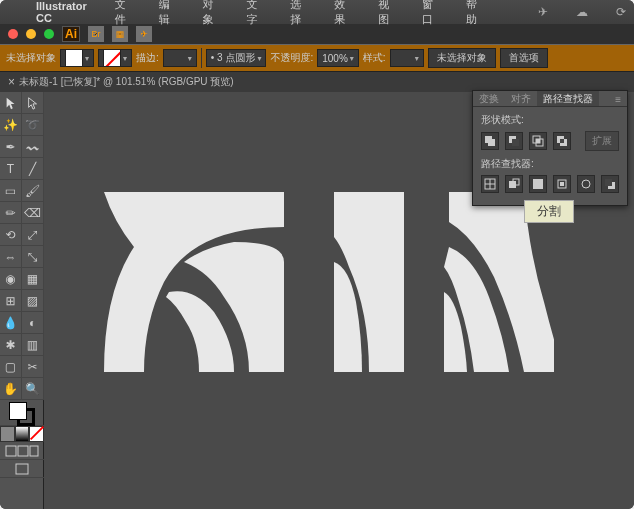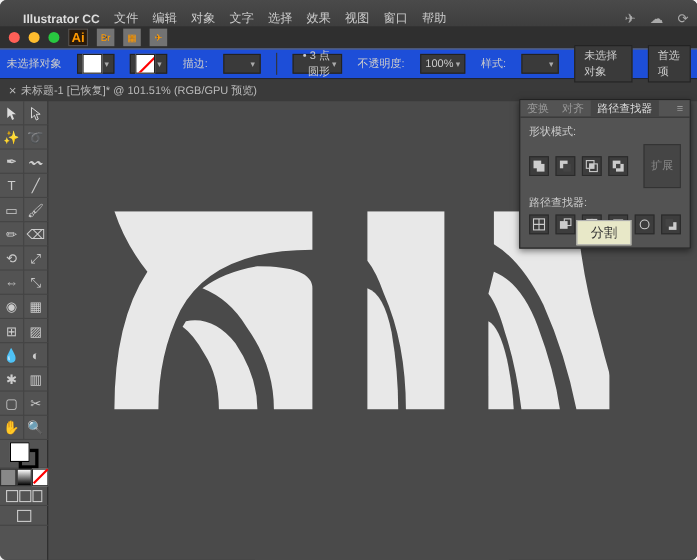--- a/index.html
+++ b/index.html
@@ -1,30 +1,30 @@
 <!DOCTYPE html>
 <html><head>
 <meta charset="utf-8">
 <style>
   * { box-sizing: border-box; margin: 0; padding: 0; font-family: "Helvetica Neue", Arial, sans-serif; }
   body { width: 634px; height: 509px; background: #f0f0f0; overflow: hidden; position: relative; }
   .window { position: absolute; left: 0; top: 0; width: 634px; height: 509px; background: #3a3a3a; border-radius: 6px; overflow: hidden; }
-  .menubar { height: 24px; background: linear-gradient(#4a4a4a,#3e3e3e); display: flex; align-items: flex-end; color: #ccc; font-size: 11px; padding: 0 8px; gap: 13px; }
+  .menubar { height: 24px; background: linear-gradient(#4a4a4a,#3e3e3e); display: flex; align-items: center; color: #ccc; font-size: 11px; padding: 0 8px; gap: 28px; }
   .menubar .apple { font-size: 13px; }
   .menubar .app { font-weight: bold; color: #ddd; }
   .menubar .mitem { cursor: default; }
   .menubar .spacer { flex: 1; }
   .menubar .ricon { font-size: 12px; color: #aaa; }
   .titlebar { height: 20px; background: #2f2f2f; display: flex; align-items: center; padding: 0 8px; gap: 8px; }
   .tl-btn { width: 10px; height: 10px; border-radius: 50%; }
   .tl-red { background: #ff5f57; }
   .tl-yel { background: #febc2e; }
   .tl-grn { background: #28c840; }
   .tl-icon { width: 16px; height: 16px; background: #2a2a2a; border: 7px solid #737373; display:flex;align-items:center;justify-content:center;font-size:9px;color:#f90;}
-  .optsbar { height: 28px; background: #1d4ed8; border-top: 1px solid #666; border-bottom: 1px solid #222; display: flex; align-items: center; color: #ccc; font-size: 10px; padding: 0 6px; gap: 14px; }
+  .optsbar { height: 28px; background: #a16207; border-top: 1px solid #666; border-bottom: 1px solid #222; display: flex; align-items: center; color: #ccc; font-size: 10px; padding: 0 6px; gap: 4px; }
   .optlabel { white-space: nowrap; }
   .swatch { width: 18px; height: 18px; background: #fff; border: 1px solid #222; }
   .noswatch { width: 18px; height: 18px; background: #fff; border: 1px solid #222; position: relative; overflow:hidden;}
   .noswatch::after { content:""; position:absolute; left:-2px; top:8px; width:24px; height:2px; background:red; transform:rotate(-45deg);}
   .drop { display:flex; align-items:center; gap:2px; background:#3a3a3a; border:1px solid #222; padding:1px 4px; height:18px; }
   .drop .v { min-width: 18px; text-align:right; }
   .drop .ar { font-size:8px; color:#aaa; }
   .sep { width:1px; height:20px; background:#333; }
   .btn { background:#3a3a3a; border:1px solid #222; padding:2px 8px; color:#ccc; font-size:10px; }
   .tabstrip { height: 20px; background: #3a3a3a; display:flex; align-items:center; padding-left:8px; font-size:10px; color:#bbb; gap:4px;}
@@ -45,21 +45,21 @@
   .panel { position:absolute; right:6px; top:90px; width:156px; background:#535353; border:1px solid #222; box-shadow:0 2px 6px rgba(0,0,0,.5); font-size:10px; color:#ccc; }
   .ptabs { display:flex; height:16px; border-bottom:1px solid #333; align-items:stretch; }
   .ptab { padding:3px 6px; color:#999; display:flex; align-items:center; }
   .ptab.active { background:#454545; color:#ddd; }
   .ptabs .menuicon { margin-left:auto; padding:3px 6px; color:#999; }
   .pbody { padding:6px 8px; }
   .plbl { margin-bottom:4px; }
   .prow { display:flex; gap:6px; margin-bottom:6px; align-items:center; }
   .picon { width:18px; height:18px; background:#3d3d3d; border:1px solid #2a2a2a; display:flex; align-items:center; justify-content:center; }
   .picon svg { width:12px; height:12px; }
-  .pexpand { margin-left:auto; font-size:10px; color:#888; padding:12px 6px; background:#454545; border:1px solid #333;}
+  .pexpand { margin-left:auto; font-size:10px; color:#888; padding:2px 6px; background:#454545; border:1px solid #333;}
   .tooltip { position:absolute; right:60px; top:200px; background:#e8e8c8; color:#333; font-size:12px; padding:2px 12px; border:1px solid #aaa; }
   .ai-logo{background:#2a1a0a;color:#ff9a00;font-weight:bold;font-size:12px;width:18px;height:16px;display:flex;align-items:center;justify-content:center;border:1px solid #555;}
 </style>
 </head>
 <body>
 
 <div class="window">
 
   <div class="menubar">
     <span class="apple"></span>

